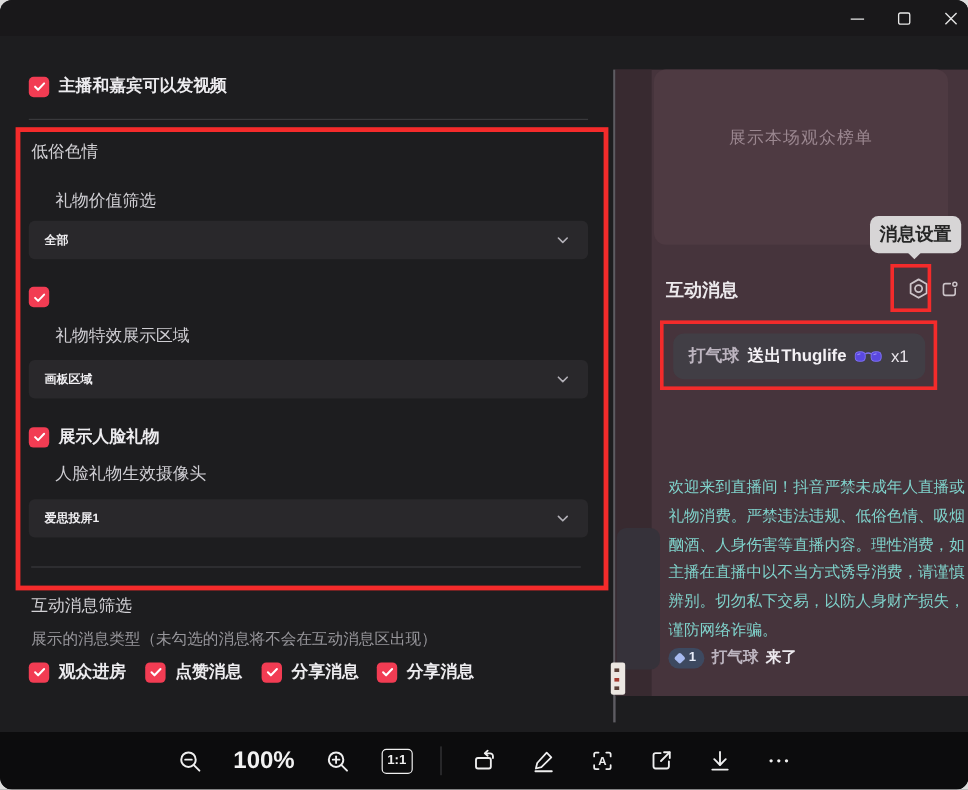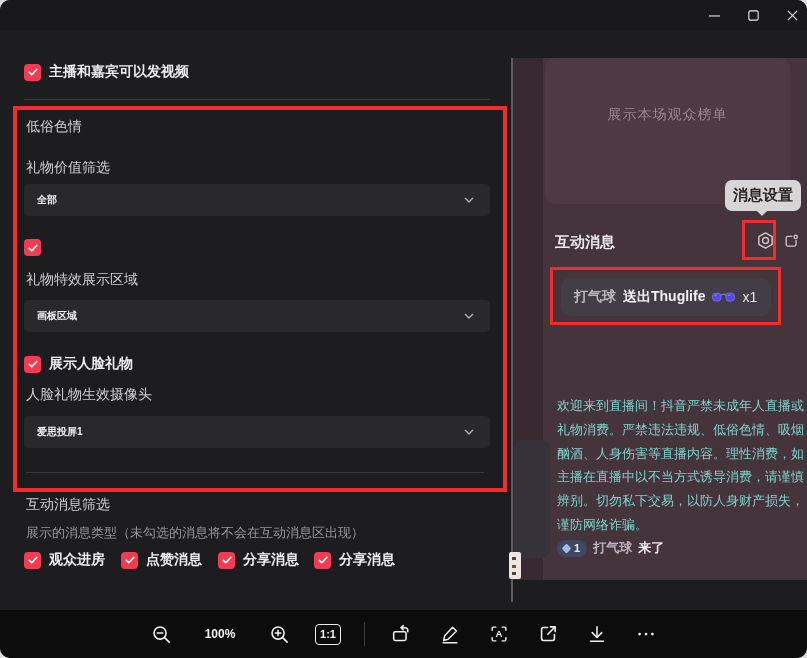--- a/index.html
+++ b/index.html
@@ -7,21 +7,21 @@
          font-family:"Liberation Sans","DejaVu Sans",sans-serif;}
   
   .titlebar{position:absolute;left:0;top:0;width:807px;height:30px;background:#19181a;}
   .win-controls{position:absolute;right:6px;top:0;height:30px;display:flex;align-items:center;gap:21px;}
   .winbtn{background:none;border:none;padding:2px;margin:0;width:18px;height:18px;display:flex;align-items:center;justify-content:center;cursor:pointer;}
   
   .cb-row{position:absolute;display:flex;align-items:center;gap:8px;}
   .checkbox{width:17px;height:17px;border-radius:4px;background:#f23c53;display:flex;align-items:center;justify-content:center;flex:0 0 auto;}
   .cb-label{font-size:14px;font-weight:600;color:#edecef;white-space:nowrap;}
   .heading{position:absolute;font-size:14px;color:#d2d1d5;white-space:nowrap;}
-  .sub-label{position:absolute;font-size:14px;color:#cfced3;white-space:nowrap;}
+  .sub-label{position:absolute;font-size:14px;color:#cfced3;white-space:nowrap;margin-left:20px;}
   .hint{position:absolute;font-size:13px;color:#98979c;white-space:nowrap;}
   .divider{position:absolute;height:1px;background:#39393c;}
   .select{position:absolute;width:466px;height:32px;background:#29282b;border-radius:5px;display:flex;
           align-items:center;justify-content:space-between;padding:0 13px;box-sizing:border-box;cursor:pointer;}
   .select-value{font-size:10px;font-weight:600;color:#f0eff2;}
   
   .redbox{position:absolute;border:4px solid #f42b2b;box-sizing:border-box;pointer-events:none;z-index:40;}
   .redbox-thin{border-width:3px;}
   
   .live-panel{position:absolute;left:513px;top:58px;width:294px;height:522px;background:#46343c;}
@@ -46,21 +46,21 @@
   .enter-user{font-size:13px;color:#bdb5c0;font-weight:600;}
   .enter-text{font-size:13px;color:#ece9ee;font-weight:600;}
   .gray-block{position:absolute;left:1px;top:382px;width:36px;height:118px;background:#36323a;border-radius:8px;}
   .white-frag{position:absolute;left:-4px;top:494px;width:12px;height:27px;background:#ece7e2;border-radius:2px;z-index:5;}
   .white-frag i{position:absolute;display:block;width:4px;height:3px;background:#5a4038;left:3px;}
   .scroll-line{position:absolute;left:511px;top:58px;width:2px;height:544px;background:#5e5c62;cursor:pointer;}
   
   .toolbar{position:absolute;left:0;top:610px;width:807px;height:48px;background:#0c0c0d;border-radius:0 0 10px 10px;
            display:flex;align-items:center;justify-content:center;gap:23px;}
   .tb-btn{background:none;border:none;padding:0;width:26px;height:26px;display:flex;align-items:center;justify-content:center;cursor:pointer;}
-  .zoom-level{font-size:12px;font-weight:700;color:#f2f2f2;min-width:46px;text-align:center;}
+  .zoom-level{font-size:20px;font-weight:700;color:#f2f2f2;min-width:46px;text-align:center;}
   .ratio-box{width:28px;height:19px;border:1.6px solid #efefef;border-radius:4px;font-size:11px;font-weight:700;
              color:#efefef;display:flex;align-items:center;justify-content:center;}
   .tb-divider{width:1px;height:24px;background:#3a3a3c;}
 </style>
 </head>
 <body>
 
 <div class="stage">
 
   <div class="titlebar">

